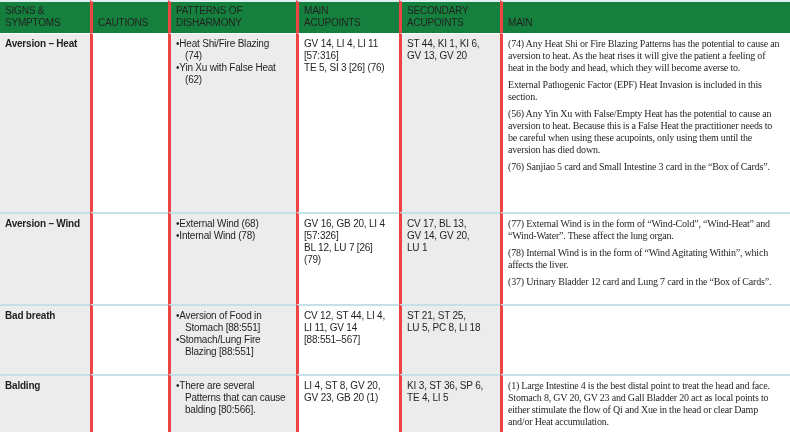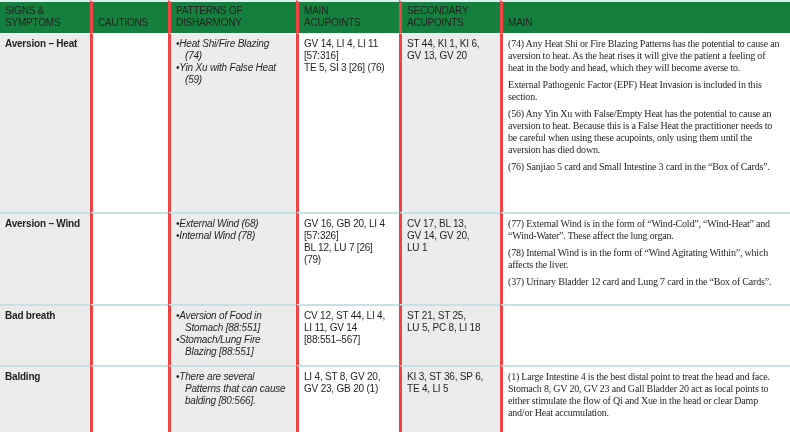--- a/index.html
+++ b/index.html
@@ -37,21 +37,21 @@
     background:#ffffff;
   }
   tbody td.shaded{background:#ececec;}
   tbody tr + tr td{border-top:2px solid #c2e2e4;}
   tbody tr:last-child td{border-bottom:2px solid #c2e2e4;}
   .signs-text{
     font-weight:bold;
     padding-left:8px;
     text-indent:-8px;
   }
-  ul.bullets{margin:0;padding:0;list-style:none;font-style:italic;}
+  ul.bullets{margin:0;padding:0;list-style:none;}
   ul.bullets li{padding-left:9px;text-indent:-9px;}
   ul.bullets li::before{content:"\2022 ";}
   .pre{white-space:pre-line;}
   td.notes-cell p{margin:0 0 5px 0;font-family:Liberation Serif, serif;}
   td.notes-cell p:last-child{margin-bottom:0;}
 </style>
 </head>
 <body>
 
 <table class="ref">
@@ -80,21 +80,21 @@
   <tbody>
 
     <tr style="height:178px">
       <td class="shaded">
         <div class="signs-text">Aversion – Heat</div>
       </td>
       <td></td>
       <td class="shaded">
         <ul class="bullets">
           <li>Heat Shi/Fire Blazing (74)</li>
-          <li>Yin Xu with False Heat (59)</li>
+          <li>Yin Xu with False Heat (62)</li>
         </ul>
       </td>
       <td class="pre">GV 14, LI 4, LI 11
 [57:316]
 TE 5, SI 3 [26] (76)</td>
       <td class="shaded pre">ST 44, KI 1, KI 6,
 GV 13, GV 20</td>
       <td class="notes-cell">
         <p>(74) Any Heat Shi or Fire Blazing Patterns has the potential to cause an aversion to heat. As the heat rises it will give the patient a feeling of heat in the body and head, which they will become averse to.</p>
         <p>External Pathogenic Factor (EPF) Heat Invasion is included in this section.</p>
@@ -121,21 +121,21 @@
       <td class="shaded pre">CV 17, BL 13,
 GV 14, GV 20,
 LU 1</td>
       <td class="notes-cell">
         <p>(77) External Wind is in the form of “Wind-Cold”, “Wind-Heat” and “Wind-Water”. These affect the lung organ.</p>
         <p>(78) Internal Wind is in the form of “Wind Agitating Within”, which affects the liver.</p>
         <p>(37) Urinary Bladder 12 card and Lung 7 card in the “Box of Cards”.</p>
       </td>
     </tr>
 
-    <tr style="height:61px">
+    <tr style="height:70px">
       <td class="shaded">
         <div class="signs-text">Bad breath</div>
       </td>
       <td></td>
       <td class="shaded">
         <ul class="bullets">
           <li>Aversion of Food in Stomach [88:551]</li>
           <li>Stomach/Lung Fire Blazing [88:551]</li>
         </ul>
       </td>

